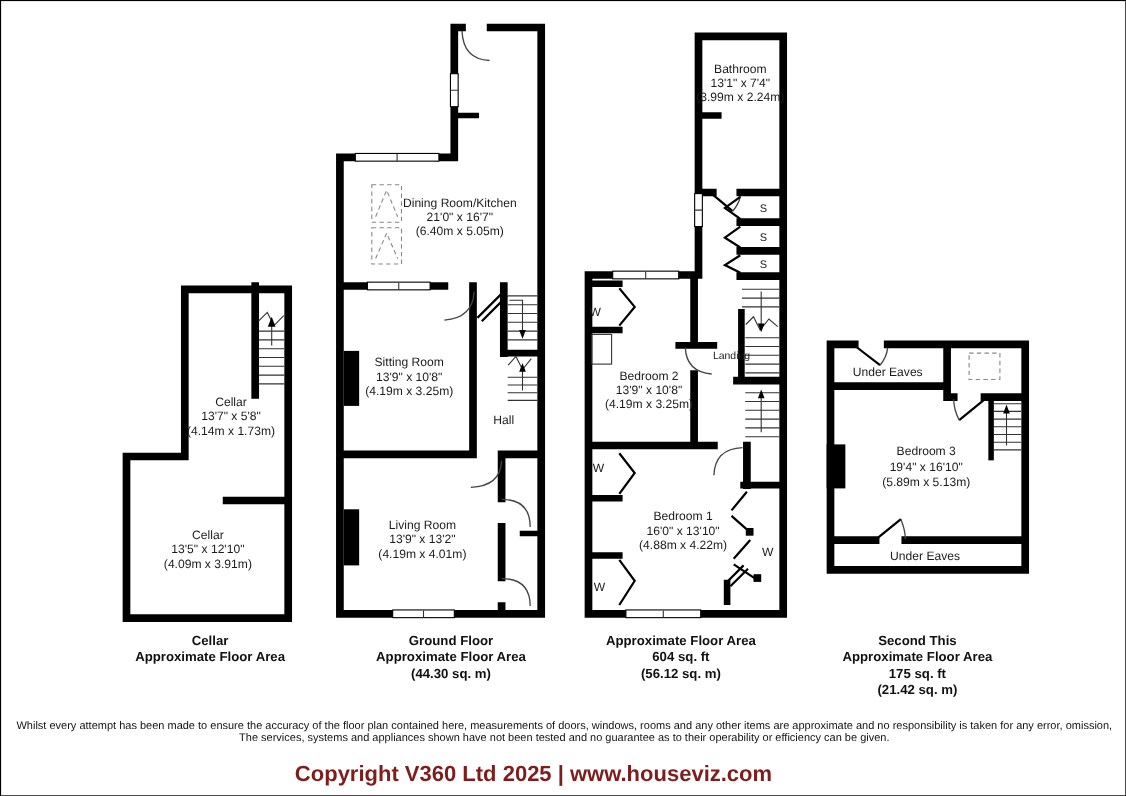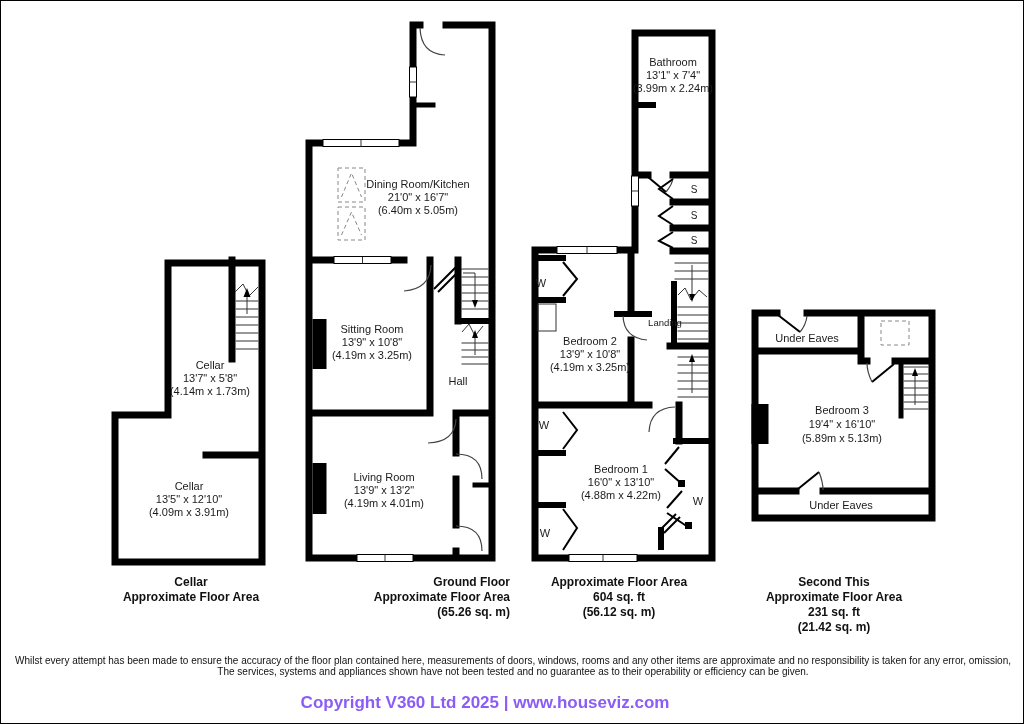--- a/index.html
+++ b/index.html
@@ -11,21 +11,21 @@
   .thin{stroke:#333;stroke-width:1;fill:none;}
   .arc{stroke:#444;stroke-width:1.2;fill:none;}
   .win{fill:#fff;stroke:#000;stroke-width:1;}
   .dash{stroke:#888;stroke-width:1;fill:none;stroke-dasharray:4 3;}
   .blk{fill:#000;stroke:none;}
   text{font-family:"Liberation Sans",sans-serif;fill:#1b1b1b;text-anchor:middle;}
   .rm{font-size:11px;} .sm{font-size:10px;} .tiny{font-size:9.5px;}
   .summary{position:absolute;top:574px;width:200px;text-align:center;font-weight:bold;font-size:12px;line-height:15px;color:#111;}
   #disclaimer{position:absolute;top:654px;left:0;width:1024px;text-align:center;font-size:10px;line-height:11px;color:#111;}
   #disclaimer div{white-space:nowrap;}
-  #copyright{position:absolute;top:692px;left:0;width:968px;text-align:center;font-weight:bold;font-size:17px;color:#8b5cf6;}
+  #copyright{position:absolute;top:692px;left:0;width:968px;text-align:center;font-weight:bold;font-size:20px;color:#7f1d1d;}
 </style>
 </head>
 <body>
 
 <div id="frame">
   <svg width="1024" height="568" viewBox="0 0 1024 568">
 
     <g>
       <path class="wall w7" d="M167,262 H261 V561 H114 V414 H167 Z M231,259 V358 M205,454 H259"></path>
       <g>
@@ -198,34 +198,34 @@
       <text class="rm" x="841" y="427">19'4" x 16'10"</text>
       <text class="rm" x="841" y="441">(5.89m x 5.13m)</text>
       <text class="rm" x="840" y="508">Under Eaves</text>
     </g>
   </svg>
 
   <div class="summary" style="left:90px;">
     <div>Cellar</div>
     <div>Approximate Floor Area</div>
   </div>
-  <div class="summary" style="left:309px;text-align:right;">
+  <div class="summary" style="left:309px;">
     <div>Ground Floor</div>
     <div>Approximate Floor Area</div>
-    <div>(65.26 sq. m)</div>
+    <div>(44.30 sq. m)</div>
   </div>
   <div class="summary" style="left:518px;">
     <div>Approximate Floor Area</div>
     <div>604 sq. ft</div>
     <div>(56.12 sq. m)</div>
   </div>
   <div class="summary" style="left:733px;">
     <div>Second This</div>
     <div>Approximate Floor Area</div>
-    <div>231 sq. ft</div>
+    <div>175 sq. ft</div>
     <div>(21.42 sq. m)</div>
   </div>
 
   <div id="disclaimer">
     <div>Whilst every attempt has been made to ensure the accuracy of the floor plan contained here, measurements of doors, windows, rooms and any other items are approximate and no responsibility is taken for any error, omission,</div>
     <div>The services, systems and appliances shown have not been tested and no guarantee as to their operability or efficiency can be given.</div>
   </div>
   <div id="copyright">Copyright V360 Ltd 2025 | www.houseviz.com</div>
 </div>
 

